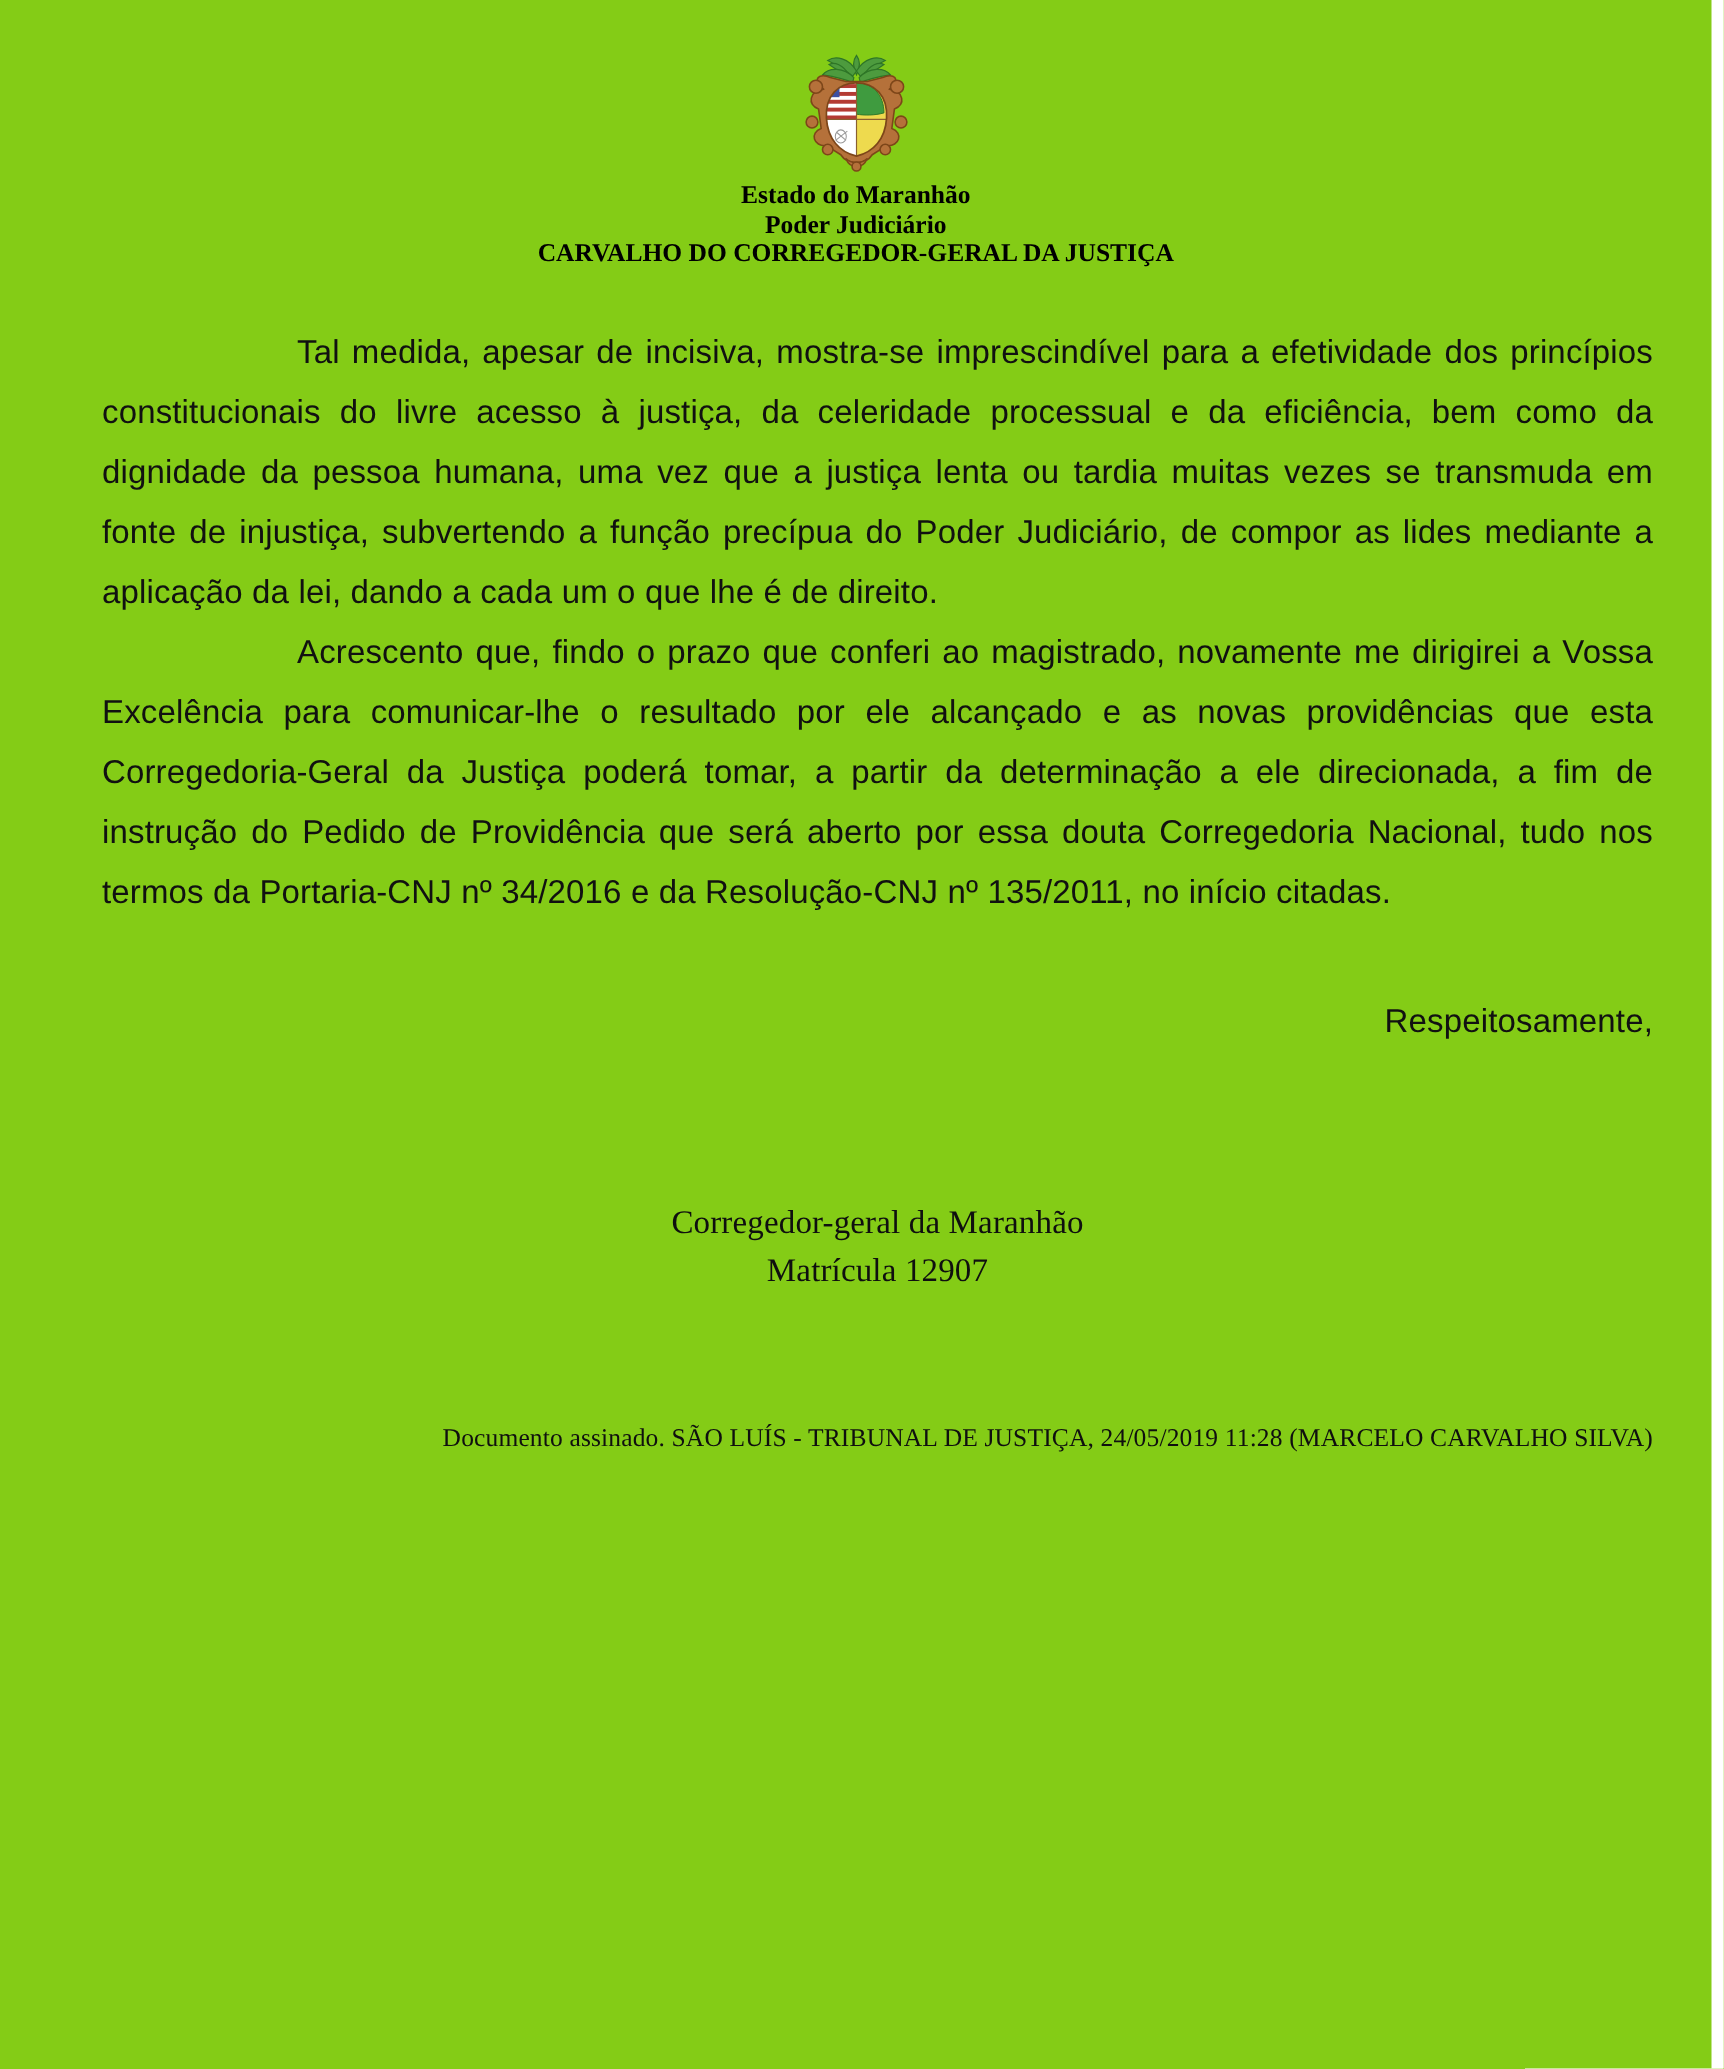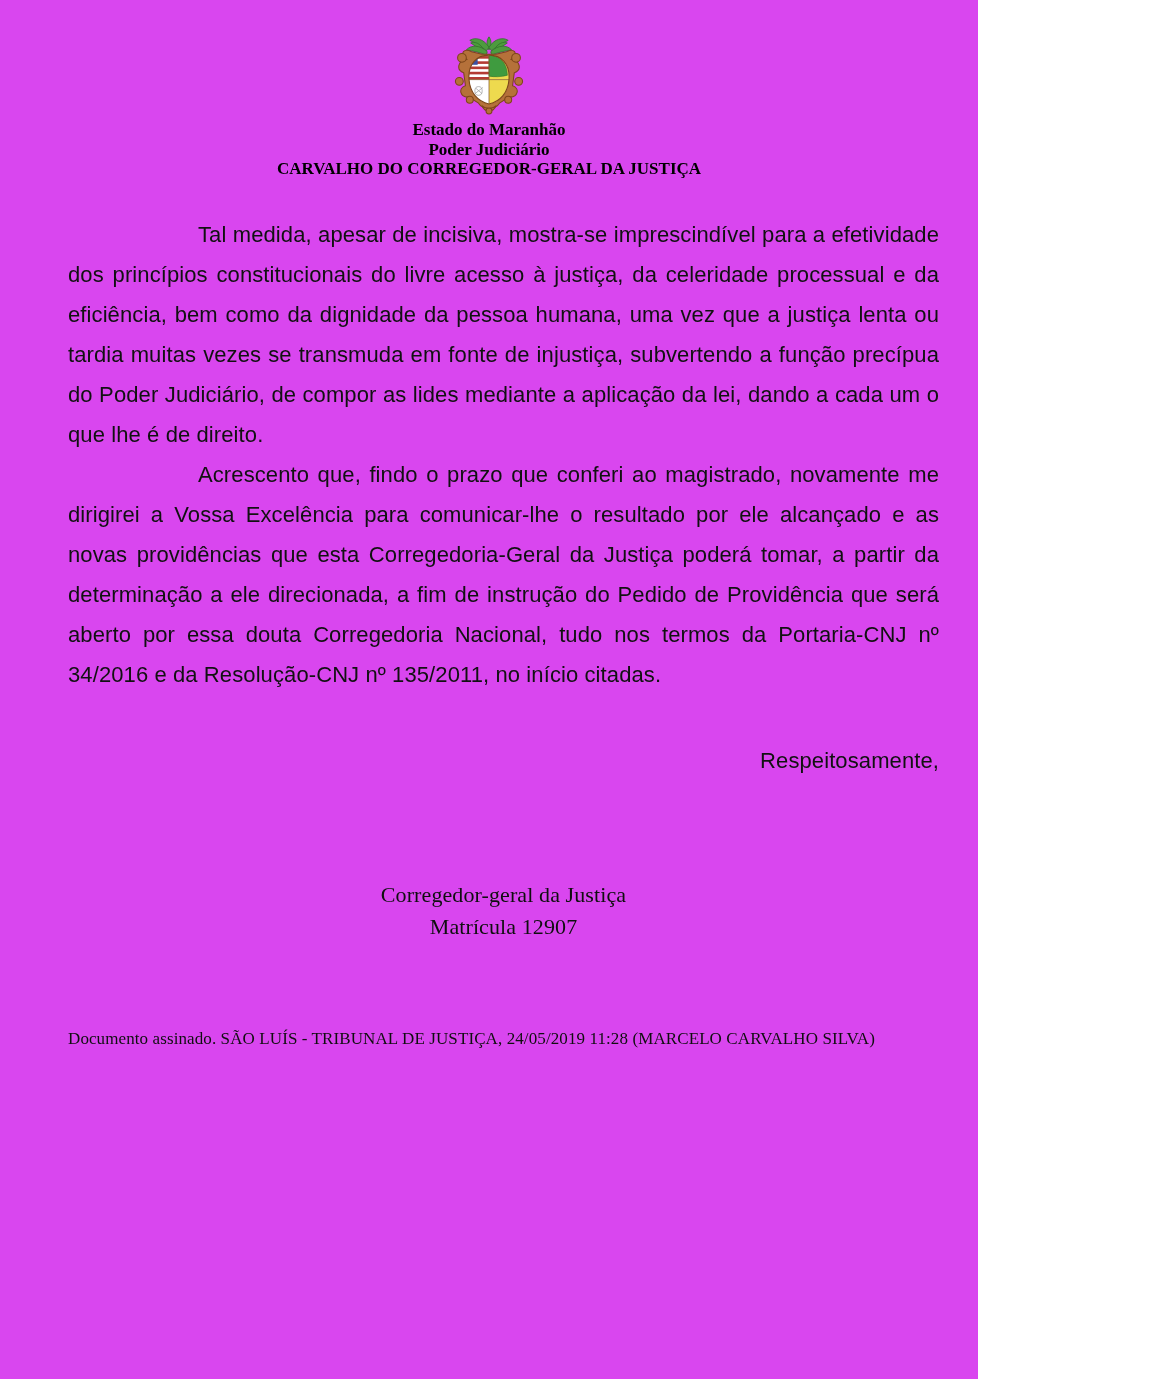--- a/index.html
+++ b/index.html
@@ -1,20 +1,20 @@
 <!DOCTYPE html>
 <html lang="pt-BR"><head>
 <meta charset="utf-8">
 <style>
   html, body { margin: 0; padding: 0; background: #ffffff; }
   .page {
     position: relative;
-    width: 978px;
+    width: 1141px;
     height: 1379px;
-    background: #d946ef;
+    background: #84cc16;
     overflow: hidden;
     font-family: "Liberation Sans", sans-serif;
     color: #111111;
   }
   
   .doc-header {
     padding-top: 36px;
     text-align: center;
   }
   .crest {
@@ -56,21 +56,21 @@
     font-size: 22px;
     line-height: 32px;
     color: #0f0f0f;
   }
   
   .footer {
     margin-top: 86px;
     font-family: "Liberation Serif", serif;
     font-size: 17px;
     line-height: 20px;
-    text-align: left;
+    text-align: right;
     color: #0f0f0f;
     white-space: nowrap;
   }
 </style>
 </head>
 <body>
 
 <div class="page">
 
   <header class="doc-header">
@@ -132,20 +132,20 @@
     <div class="hline">CARVALHO DO CORREGEDOR-GERAL DA JUSTIÇA</div>
   </header>
 
   <main class="content">
     <p>Tal medida, apesar de incisiva, mostra-se imprescindível para a efetividade dos princípios constitucionais do livre acesso à justiça, da celeridade processual e da eficiência, bem como da dignidade da pessoa humana, uma vez que a justiça lenta ou tardia muitas vezes se transmuda em fonte de injustiça, subvertendo a função precípua do Poder Judiciário, de compor as lides mediante a aplicação da lei, dando a cada um o que lhe é de direito.</p>
     <p>Acrescento que, findo o prazo que conferi ao magistrado, novamente me dirigirei a Vossa Excelência para comunicar-lhe o resultado por ele alcançado e as novas providências que esta Corregedoria-Geral da Justiça poderá tomar, a partir da determinação a ele direcionada, a fim de instrução do Pedido de Providência que será aberto por essa douta Corregedoria Nacional, tudo nos termos da Portaria-CNJ nº 34/2016 e da Resolução-CNJ nº 135/2011, no início citadas.</p>
 
     <p class="closing">Respeitosamente,</p>
 
     <div class="signature">
-      <div>Corregedor-geral da Justiça</div>
+      <div>Corregedor-geral da Maranhão</div>
       <div>Matrícula 12907</div>
     </div>
 
     <div class="footer">Documento assinado. SÃO LUÍS - TRIBUNAL DE JUSTIÇA, 24/05/2019 11:28 (MARCELO CARVALHO SILVA)</div>
   </main>
 
 </div>
 
 </body></html>

